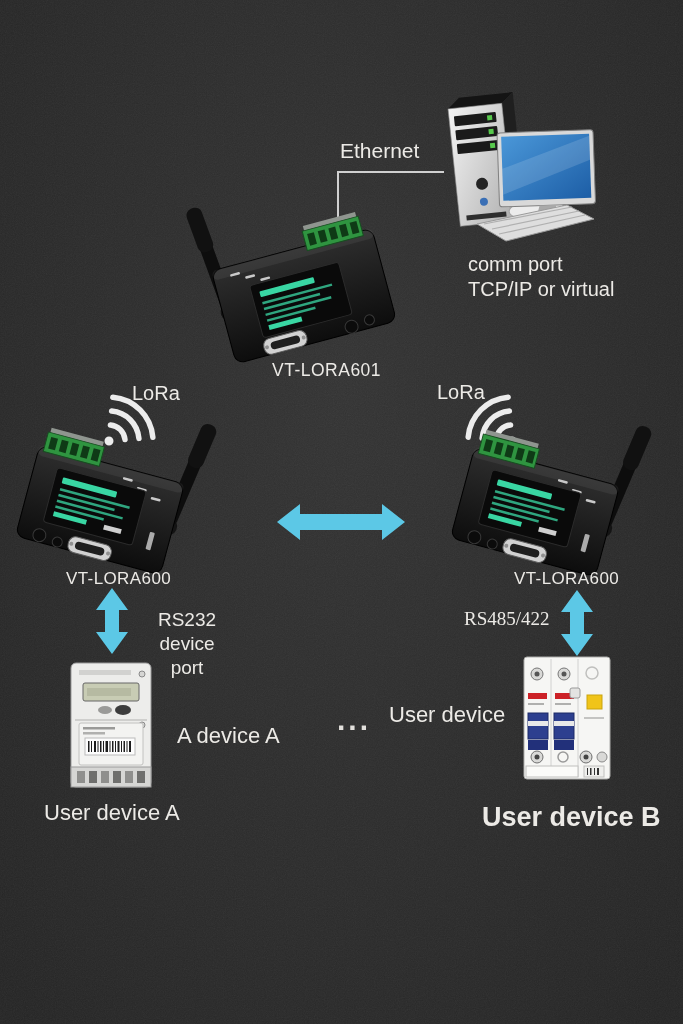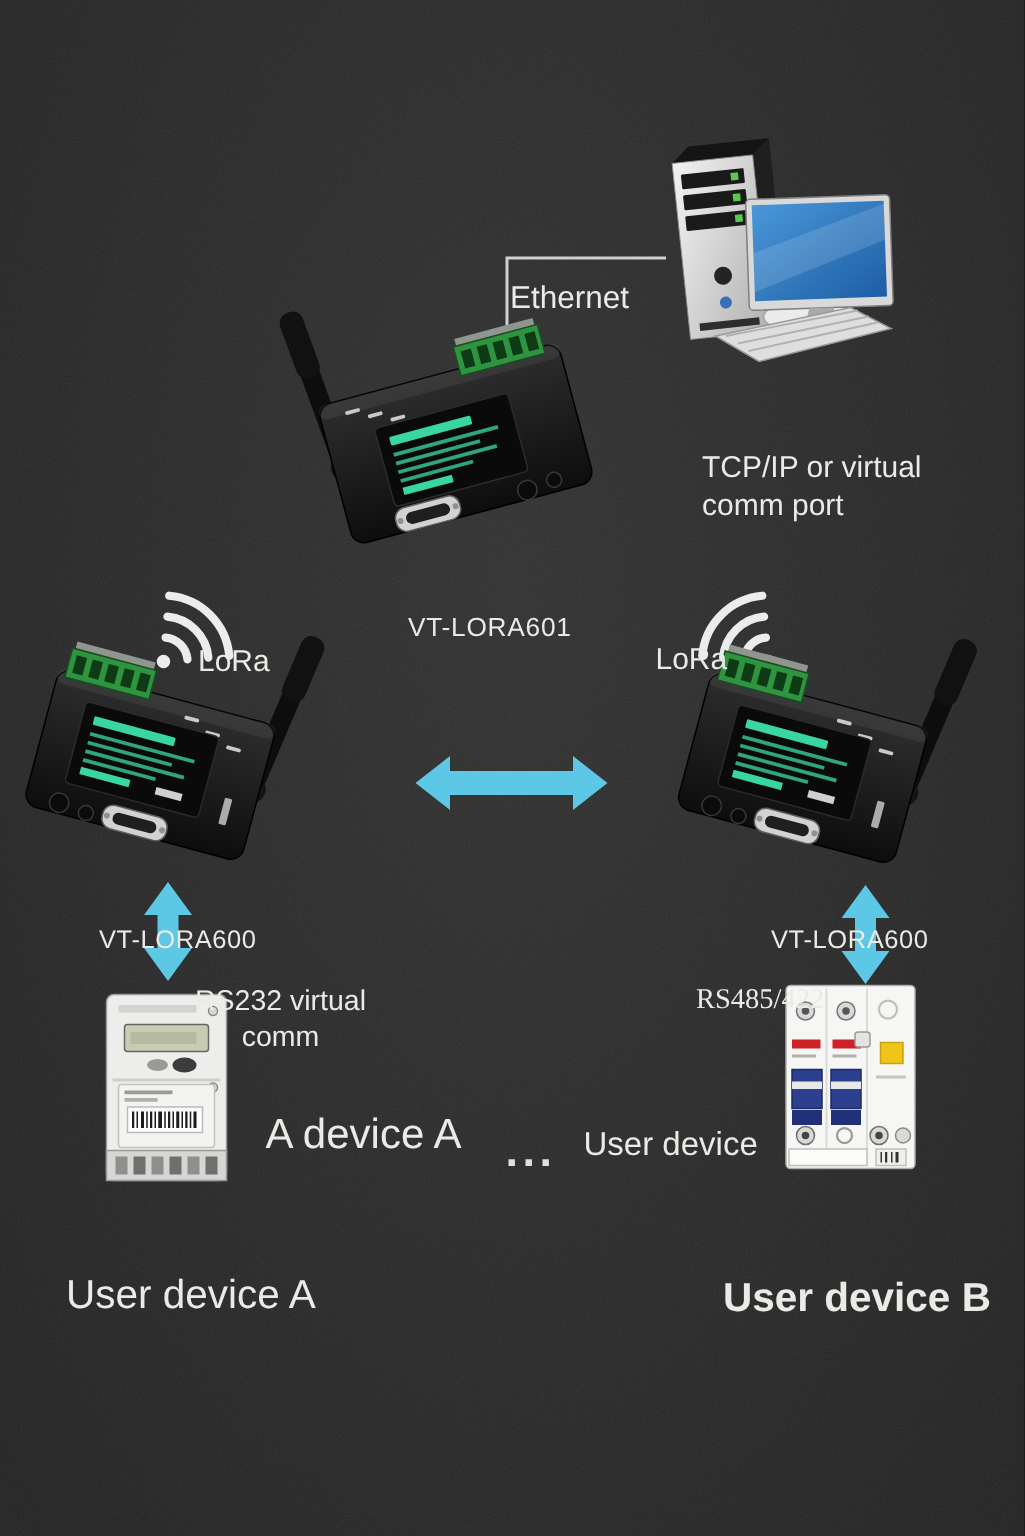--- a/index.html
+++ b/index.html
@@ -2,34 +2,34 @@
 <html><head>
 <meta charset="utf-8">
 <style>
   html,body{margin:0;padding:0;background:#191919;}
   .stage{
     position:relative;width:683px;height:1024px;overflow:hidden;
     background:radial-gradient(ellipse at 50% 38%, #333333 0%, #2b2b2b 55%, #252525 95%);
     font-family:"Liberation Sans","DejaVu Sans",sans-serif;color:#eceae6;
   }
   svg.layer{position:absolute;left:0;top:0;width:683px;height:1024px;}
-  .t{position:absolute;white-space:nowrap;color:#eceae6;margin-top:48px;}
+  .t{position:absolute;white-space:nowrap;color:#eceae6;}
   .ethernet{left:340px;top:139px;font-size:21px;}
   .upstream{left:468px;top:252px;font-size:20px;line-height:25px;white-space:normal;width:180px;}
   .gw-label{left:272px;top:360px;font-size:17.5px;letter-spacing:.5px;}
   .lora-left{left:132px;top:382px;font-size:20px;}
   .lora-right{left:437px;top:381px;font-size:20px;}
   .node-left-label{left:66px;top:569px;font-size:17px;letter-spacing:.4px;}
   .node-right-label{left:514px;top:569px;font-size:17px;letter-spacing:.4px;}
   .rs232{left:128px;top:608px;width:118px;text-align:center;font-size:19px;line-height:24px;white-space:normal;}
   .rs485{left:464px;top:608px;font-size:19px;font-family:Liberation Serif, serif;}
-  .devA-side{left:177px;top:692px;font-size:28px;}
+  .devA-side{left:177px;top:723px;font-size:22px;}
   .dots{left:337px;top:703px;font-size:30px;font-weight:bold;letter-spacing:3px;color:#e2e0dc;}
   .devB-side{left:389px;top:702px;font-size:22px;text-align:center;}
-  .capA{left:44px;top:800px;font-size:27px;}
+  .capA{left:44px;top:800px;font-size:22px;}
   .capB{left:482px;top:802px;font-size:27px;font-weight:bold;}
 </style>
 </head>
 <body>
 
 <div class="stage">
 
   <svg class="layer" viewBox="0 0 683 1024">
     <defs>
       <linearGradient id="bodyGrad" x1="0" y1="0" x2="0" y2="1">
@@ -257,35 +257,35 @@
       <rect x="63" y="111" width="1" height="7" fill="#333333"></rect>
       <rect x="66" y="111" width="1.5" height="7" fill="#333333"></rect>
       <rect x="70" y="111" width="1" height="7" fill="#333333"></rect>
       <rect x="73" y="111" width="2" height="7" fill="#333333"></rect>
     </g>
   </svg>
 
   <div class="t ethernet">Ethernet</div>
 
   <div class="t upstream">
+    <div>comm port</div>
     <div>TCP/IP or virtual</div>
-    <div>comm port</div>
   </div>
 
   <div class="t gw-label">VT-LORA601</div>
 
   <div class="t lora-left">LoRa</div>
   <div class="t lora-right">LoRa</div>
 
   <div class="t node-left-label">VT-LORA600</div>
   <div class="t node-right-label">VT-LORA600</div>
 
   <div class="t rs232">
-    <div>RS232 virtual</div>
-    <div>comm</div>
+    <div>RS232 device</div>
+    <div>port</div>
   </div>
 
   <div class="t rs485">RS485/422</div>
 
   <div class="t devA-side">A device A</div>
   <div class="t dots">...</div>
   <div class="t devB-side">User device</div>
 
   <div class="t capA">User device A</div>
   <div class="t capB">User device B</div>

